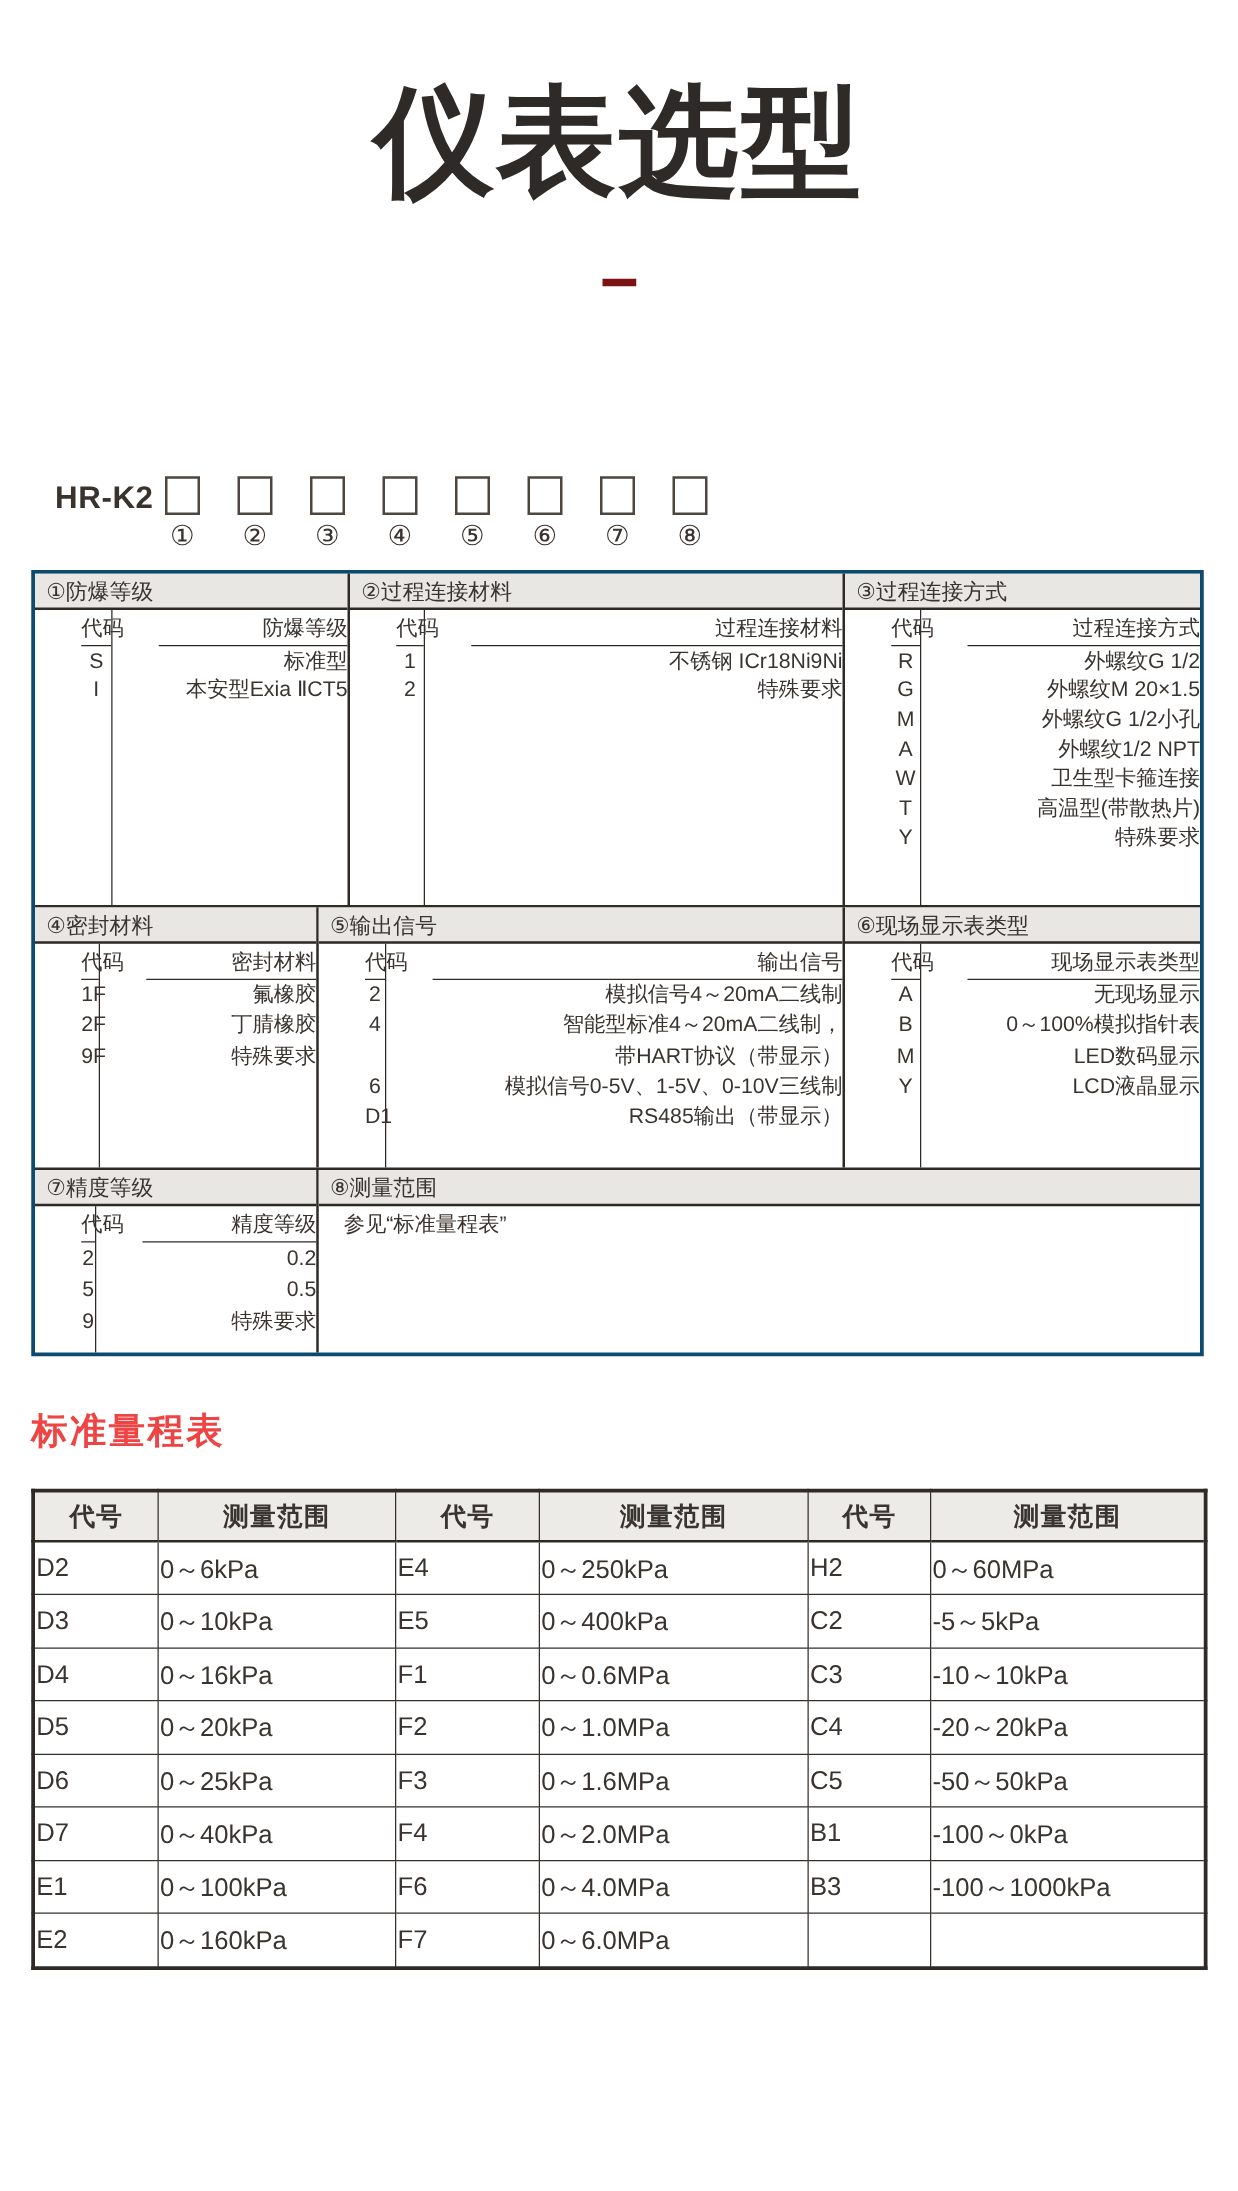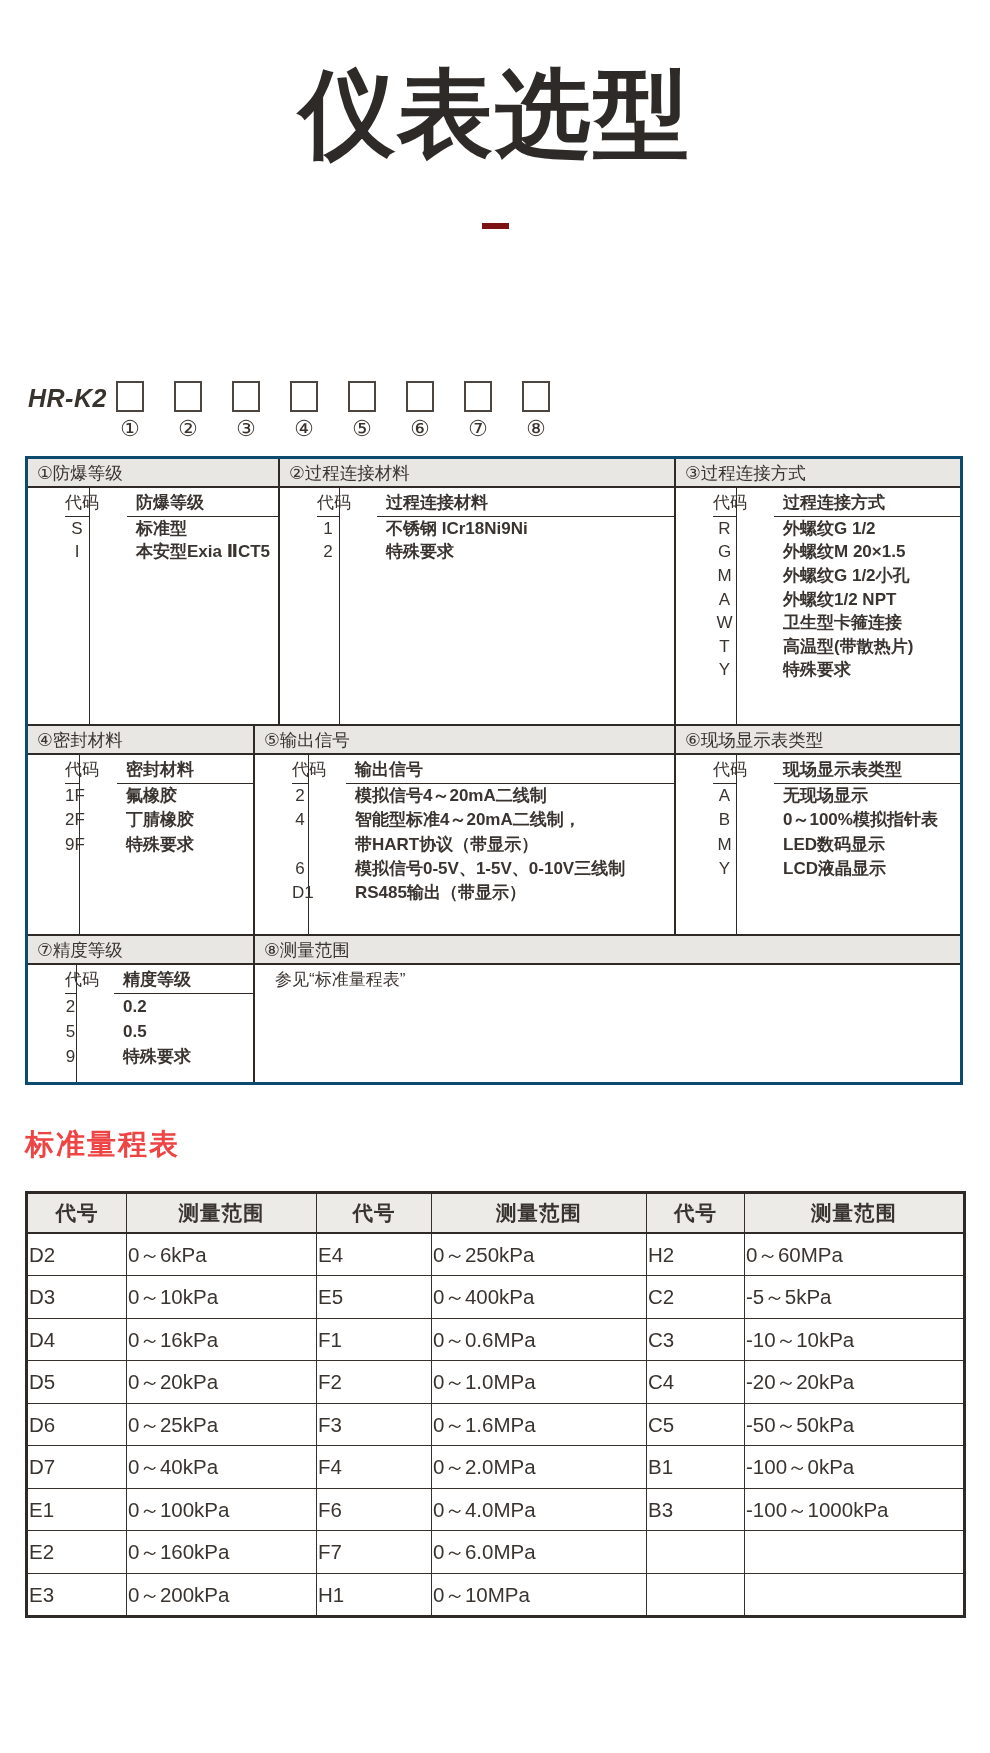--- a/index.html
+++ b/index.html
@@ -13,21 +13,21 @@
   .page-title{
     margin:64px 0 0 0;text-align:center;
     font-size:96px;font-weight:900;letter-spacing:2px;line-height:1.05;
     color:#2e2a27;
   }
   .dash{
     width:27px;height:6px;margin:58px auto 0 auto;background:#7d1212;
   }
   
   .model-row{
-    margin:152px 0 0 28px;display:flex;align-items:flex-start;font-style:italic;
+    margin:152px 0 0 44px;display:flex;align-items:flex-start;
   }
   .model-label{
     font-size:25px;font-weight:600;letter-spacing:0.5px;line-height:34px;
     margin-right:4px;white-space:nowrap;color:#39332e;
   }
   .model-boxes{display:flex;gap:28px;margin-left:4px;}
   .box-col{display:flex;flex-direction:column;align-items:center;width:30px;}
   .box{width:24px;height:27px;border:2.5px solid #4c4540;background:#fff;}
   .circ{margin-top:5px;font-size:22px;line-height:24px;color:#39332e;}
   
@@ -44,21 +44,21 @@
     border-bottom:2.5px solid #2f2a26;box-sizing:border-box;
     padding-left:9px;font-size:17.5px;white-space:nowrap;overflow:hidden;
   }
   .sec-body{display:flex;align-items:stretch;}
   .colc{box-sizing:border-box;padding-left:37px;}
   .colc.code{border-right:1.8px solid #2f2a26;text-align:center;}
   .colc.label{flex:1;}
   .cell{
     font-size:17px;white-space:nowrap;box-sizing:border-box;overflow:visible;
   }
-  .colc.label .cell{padding-left:9px;text-align:left;font-weight:bold;}
+  .colc.label .cell{padding-left:9px;text-align:right;}
   .cell.hd{height:29px !important;line-height:29px !important;border-bottom:1.8px solid #2f2a26;}
   .b1 .sec-body{height:236px;}
   .b1 .cell{height:23.6px;line-height:23.6px;}
   .b2 .sec-body{height:179px;}
   .b2 .cell{height:24.4px;line-height:24.4px;}
   .b3 .sec-body{height:117px;}
   .b3 .cell{height:25px;line-height:25px;}
   .note-cell{
     padding-left:20px;font-size:17px;line-height:30px;height:30px;white-space:nowrap;
   }
@@ -351,22 +351,14 @@
         <td>-100～1000kPa</td>
       </tr>
       <tr>
         <td>E2</td>
         <td>0～160kPa</td>
         <td>F7</td>
         <td>0～6.0MPa</td>
         <td></td>
         <td></td>
       </tr>
-      <tr>
-        <td>E3</td>
-        <td>0～200kPa</td>
-        <td>H1</td>
-        <td>0～10MPa</td>
-        <td></td>
-        <td></td>
-      </tr>
     </tbody>
 </table>
 
 </body></html>

